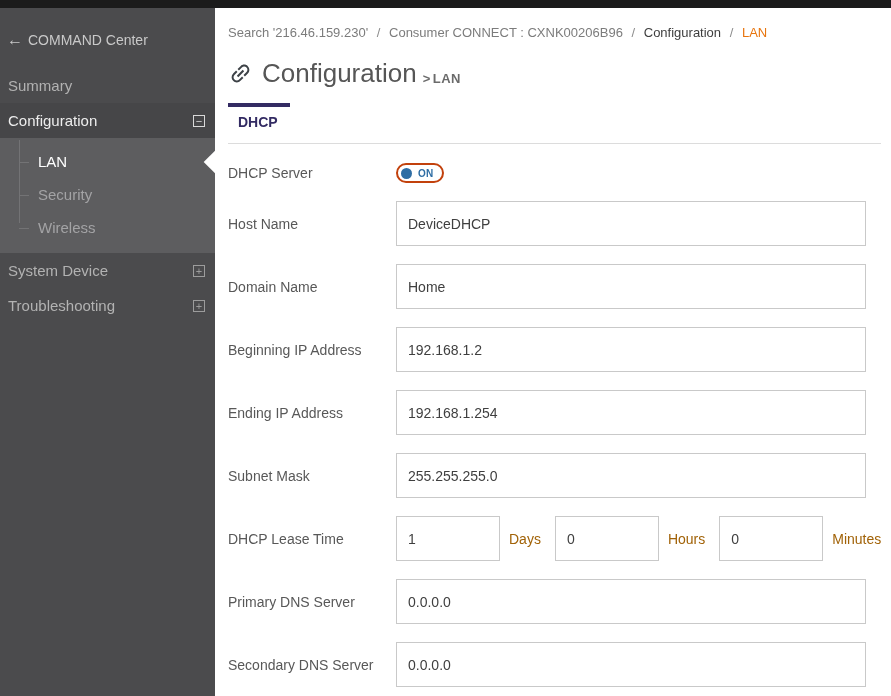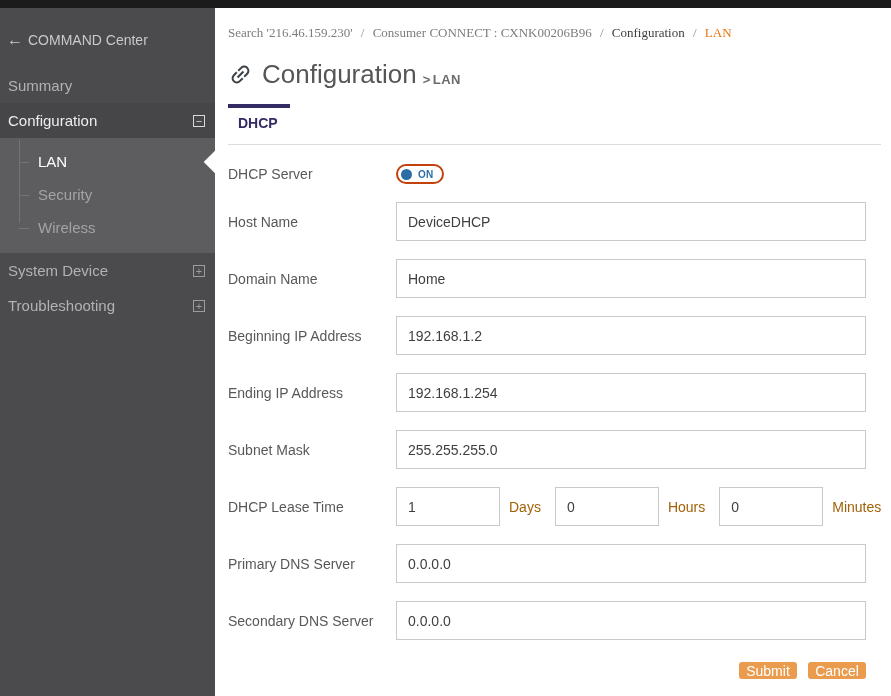--- a/index.html
+++ b/index.html
@@ -25,41 +25,41 @@
                      width: 1px; background: #737375; }
   .sub-item { position: relative; padding: 8px 0 8px 38px; font-size: 15px; color: #a3a3a5; cursor: pointer; }
   .sub-item::before { content: ""; position: absolute; left: 19px; top: 50%; width: 10px;
                       height: 1px; background: #737375; }
   .sub-item.active { color: #ffffff; }
   .active-arrow { position: absolute; right: -8px; top: 50%; margin-top: -8px; width: 16px;
                   height: 16px; background: #ffffff; transform: rotate(45deg); z-index: 2; }
 
   
   .content { flex: 1; padding: 10px 25px 0 13px; background: #fff; }
-  .breadcrumb { font-size: 13px; color: #7c7c7c; padding: 7px 0 2px; white-space: nowrap; font-family: Liberation Serif, serif; }
+  .breadcrumb { font-size: 13px; color: #7c7c7c; padding: 7px 0 2px; white-space: nowrap; }
   .bc-sep { color: #8d8d8d; margin: 0 5px; }
   .bc-item { color: #7c7c7c; cursor: pointer; }
   .bc-item.dark { color: #3e3e3e; }
   .bc-item.active { color: #e8750e; }
 
   .title-row { display: flex; align-items: center; margin: 16px 0 0; }
   .link-icon { width: 25px; height: 25px; margin-right: 9px; flex-shrink: 0; }
   .link-icon svg { width: 25px; height: 25px; fill: #3d4247; transform: rotate(-45deg); }
   .page-title { font-size: 26px; color: #565656; font-weight: normal; margin: 0; }
   .page-sub { font-size: 13px; color: #6b6b6b; margin-left: 6px; margin-top: 10px; letter-spacing: 0.5px; font-weight: bold; }
   .page-sub .gt { margin-right: 2px; }
 
   .tabs { border-bottom: 1px solid #dcdcdc; margin-top: 14px; }
   .tab { display: inline-block; border-top: 4px solid #332b63; color: #332b63; font-weight: bold;
          font-size: 14px; padding: 7px 12px 13px 10px; cursor: pointer; }
 
   .form { margin-top: 19px; }
   .frow { display: flex; align-items: center; margin-bottom: 18px; }
   .flabel { width: 168px; flex-shrink: 0; font-size: 14px; color: #585858; }
-  .finput { width: 470px; height: 39px; border: 1px solid #c9c9c9; background: #fff;
+  .finput { width: 470px; height: 45px; border: 1px solid #c9c9c9; background: #fff;
             font-size: 14px; color: #3f3f3f; padding: 0 11px; font-family: inherit; outline: none; }
   .finput.small { width: 104px; }
   .unit { font-size: 14px; color: #a16207; margin: 0 14px 0 9px; }
   .unit.last { margin-right: 0; }
 
   .toggle { width: 48px; height: 20px; border: 2px solid #c2410c; border-radius: 11px;
             display: flex; align-items: center; background: #fff; cursor: pointer; }
   .toggle-dot { width: 11px; height: 11px; border-radius: 50%; background: #2e6da4; margin-left: 3px; }
   .toggle-label { font-size: 10px; font-weight: bold; color: #2e6da4; margin-left: 6px; letter-spacing: 0.3px; }
 

